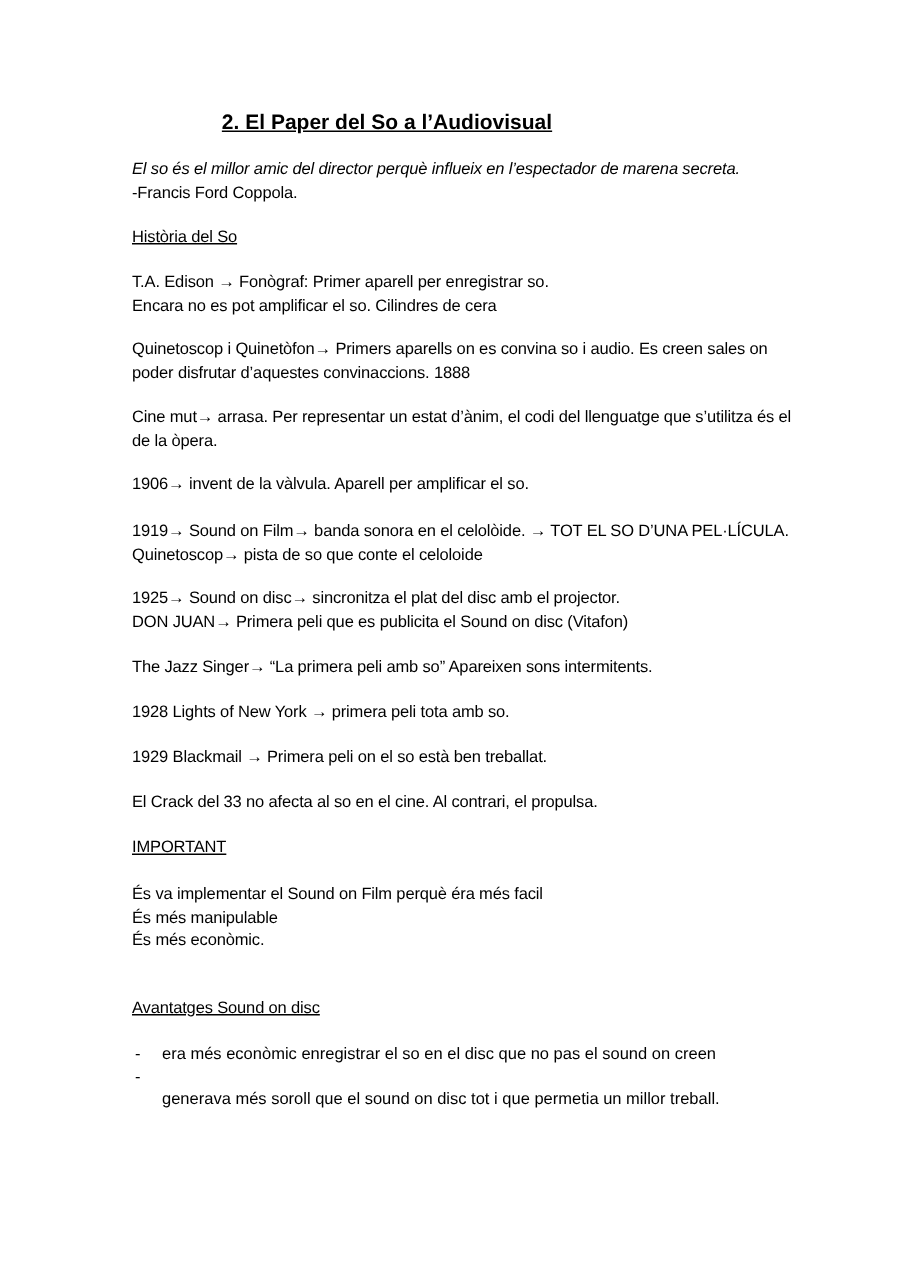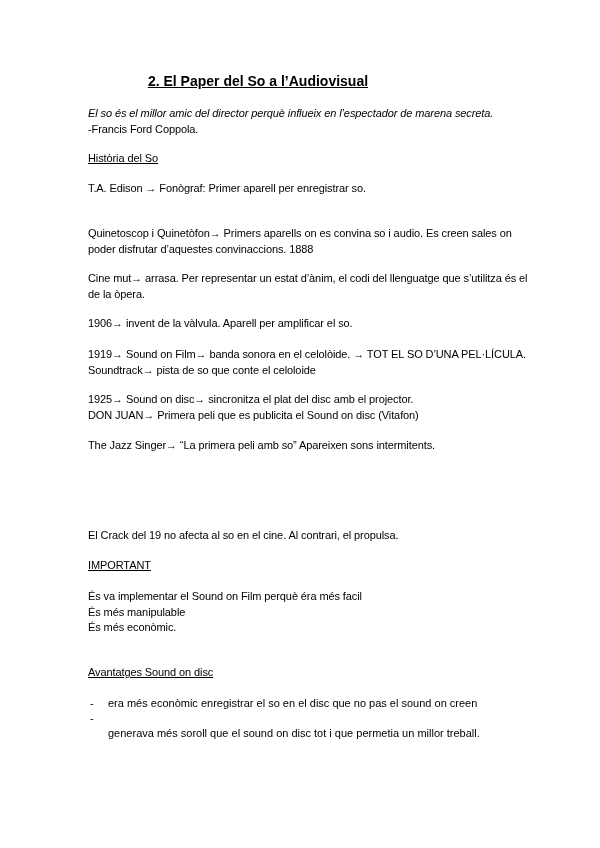--- a/index.html
+++ b/index.html
@@ -19,40 +19,43 @@
 
 <div class="page">
   <div class="title">2. El Paper del So a l’Audiovisual</div>
 
   <div class="line italic" style="top:106px">El so és el millor amic del director perquè influeix en l’espectador de marena secreta.</div>
   <div class="line" style="top:122px">-Francis Ford Coppola.</div>
 
   <div class="line u" style="top:151px">Història del So</div>
 
   <div class="line" style="top:181px">T.A. Edison → Fonògraf: Primer aparell per enregistrar so.</div>
+  <div class="line" style="top:197px">Encara no es pot amplificar el so. Cilindres de cera</div>
 
   <div class="line" style="top:226px">Quinetoscop i Quinetòfon→ Primers aparells on es convina so i audio. Es creen sales on</div>
   <div class="line" style="top:242px">poder disfrutar d’aquestes convinaccions. 1888</div>
 
   <div class="line" style="top:271px">Cine mut→ arrasa. Per representar un estat d’ànim, el codi del llenguatge que s’utilitza és el</div>
   <div class="line" style="top:287px">de la òpera.</div>
 
   <div class="line" style="top:316px">1906→ invent de la vàlvula. Aparell per amplificar el so.</div>
 
   <div class="line" style="top:347px">1919→ Sound on Film→ banda sonora en el celolòide. → TOT EL SO D’UNA PEL·LÍCULA.</div>
-  <div class="line" style="top:363px">Soundtrack→ pista de so que conte el celoloide</div>
+  <div class="line" style="top:363px">Quinetoscop→ pista de so que conte el celoloide</div>
 
   <div class="line" style="top:392px">1925→ Sound on disc→ sincronitza el plat del disc amb el projector.</div>
   <div class="line" style="top:438px">The Jazz Singer→ “La primera peli amb so” Apareixen sons intermitents.</div>
 
   <div class="line" style="top:408px">DON JUAN→ Primera peli que es publicita el Sound on disc (Vitafon)</div>
 
+  <div class="line" style="top:468px">1928 Lights of New York → primera peli tota amb so.</div>
 
+  <div class="line" style="top:498px">1929 Blackmail → Primera peli on el so està ben treballat.</div>
 
-  <div class="line" style="top:528px">El Crack del 19 no afecta al so en el cine. Al contrari, el propulsa.</div>
+  <div class="line" style="top:528px">El Crack del 33 no afecta al so en el cine. Al contrari, el propulsa.</div>
 
   <div class="line u" style="top:558px">IMPORTANT</div>
 
   <div class="line" style="top:589px">És va implementar el Sound on Film perquè éra més facil</div>
   <div class="line" style="top:605px">És més manipulable</div>
   <div class="line" style="top:620px">És més econòmic.</div>
 
   <div class="line u" style="top:665px">Avantatges Sound on disc</div>
 
   <div class="bullet-dash" style="top:696px">-</div>

